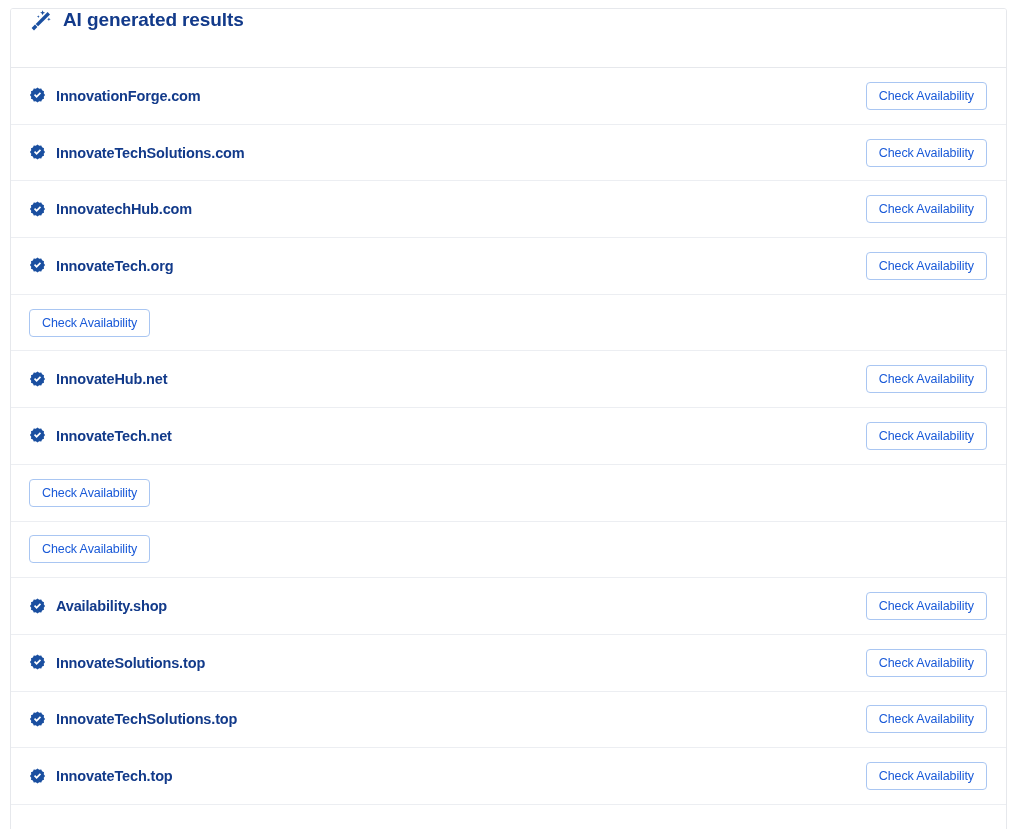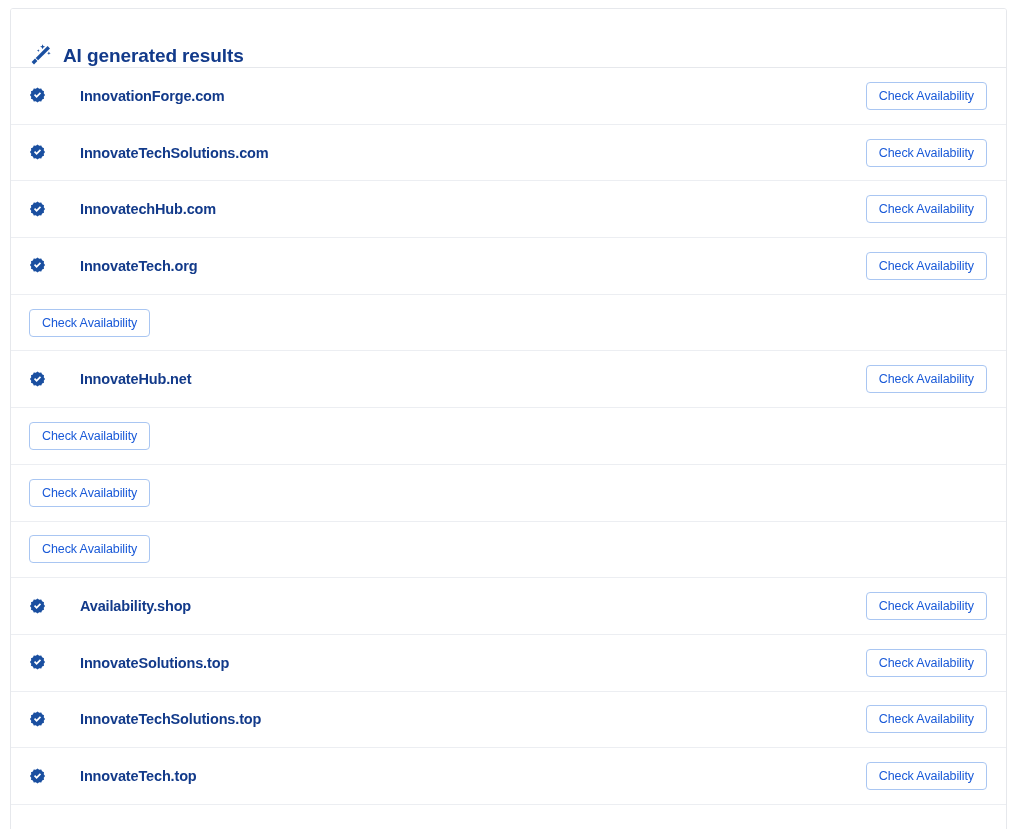--- a/index.html
+++ b/index.html
@@ -20,21 +20,21 @@
     width: 997px;
     background: #ffffff;
     border: 1px solid #e6e8ec;
     border-radius: 3px;
     overflow: hidden;
   }
 
   
   .panel-header {
     display: flex;
-    align-items: flex-end;
+    align-items: flex-start;
     height: 59px;
     padding: 0 0 0 18px;
     border-bottom: 1px solid #e6e8ec;
     background: #ffffff;
   }
   .wand-icon {
     width: 24px;
     height: 24px;
     flex: 0 0 24px;
     margin-right: 10px;
@@ -57,21 +57,20 @@
     border-bottom: 1px solid #eceef2;
     background: #ffffff;
   }
   .result-row:last-child { border-bottom: 1px solid #eceef2; }
 
   .row-left {
     display: flex;
     align-items: center;
     flex: 1 1 auto;
     min-width: 0;
-    gap: 24px;
   }
   .badge-check-icon {
     width: 17px;
     height: 17px;
     flex: 0 0 17px;
     margin-right: 10px;
     display: block;
   }
   .domain-name {
     font-size: 14.5px;
@@ -188,20 +187,29 @@
           <path fill="#1a4fa0" d="M12 0.6l2.35 1.79 2.93-.33 1.2 2.7 2.7 1.2-.33 2.93L22.64 11.3l-1.79 2.35.33 2.93-2.7 1.2-1.2 2.7-2.93-.33L12 21.94l-2.35-1.79-2.93.33-1.2-2.7-2.7-1.2.33-2.93L1.36 11.3l1.79-2.35-.33-2.93 2.7-1.2 1.2-2.7 2.93.33z"></path>
           <path fill="#ffffff" d="M10.72 15.38L7.0 11.66l1.62-1.62 2.1 2.1 4.66-4.66 1.62 1.62z"></path>
         </svg>
       </span>
       <span class="domain-name">InnovateHub.net</span>
     </div>
     <button class="check-availability-button">Check Availability</button>
   </div>
 
   <div class="result-row">
+    <div class="row-left">
+      <span class="badge-icon-wrap">
+        <svg class="badge-check-icon" viewBox="0 0 24 24" xmlns="http://www.w3.org/2000/svg" aria-hidden="true">
+          <path fill="#1a4fa0" d="M12 0.6l2.35 1.79 2.93-.33 1.2 2.7 2.7 1.2-.33 2.93L22.64 11.3l-1.79 2.35.33 2.93-2.7 1.2-1.2 2.7-2.93-.33L12 21.94l-2.35-1.79-2.93.33-1.2-2.7-2.7-1.2.33-2.93L1.36 11.3l1.79-2.35-.33-2.93 2.7-1.2 1.2-2.7 2.93.33z"></path>
+          <path fill="#ffffff" d="M10.72 15.38L7.0 11.66l1.62-1.62 2.1 2.1 4.66-4.66 1.62 1.62z"></path>
+        </svg>
+      </span>
+      <span class="domain-name">InnovateTech.net</span>
+    </div>
     <button class="check-availability-button">Check Availability</button>
   </div>
 
   <div class="result-row">
     <button class="check-availability-button">Check Availability</button>
   </div>
 
   <div class="result-row">
     <button class="check-availability-button">Check Availability</button>
   </div>

